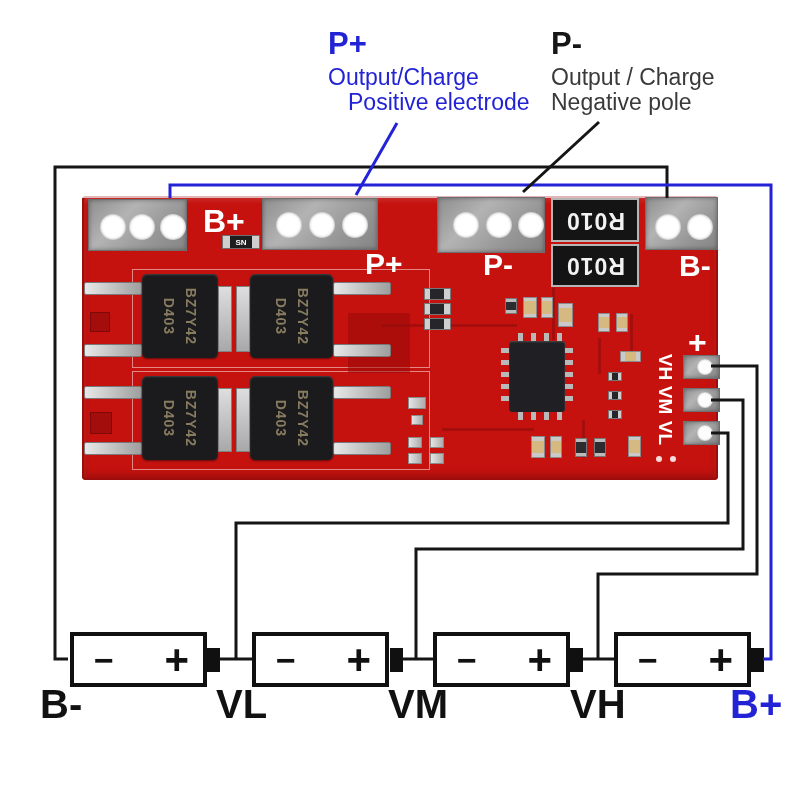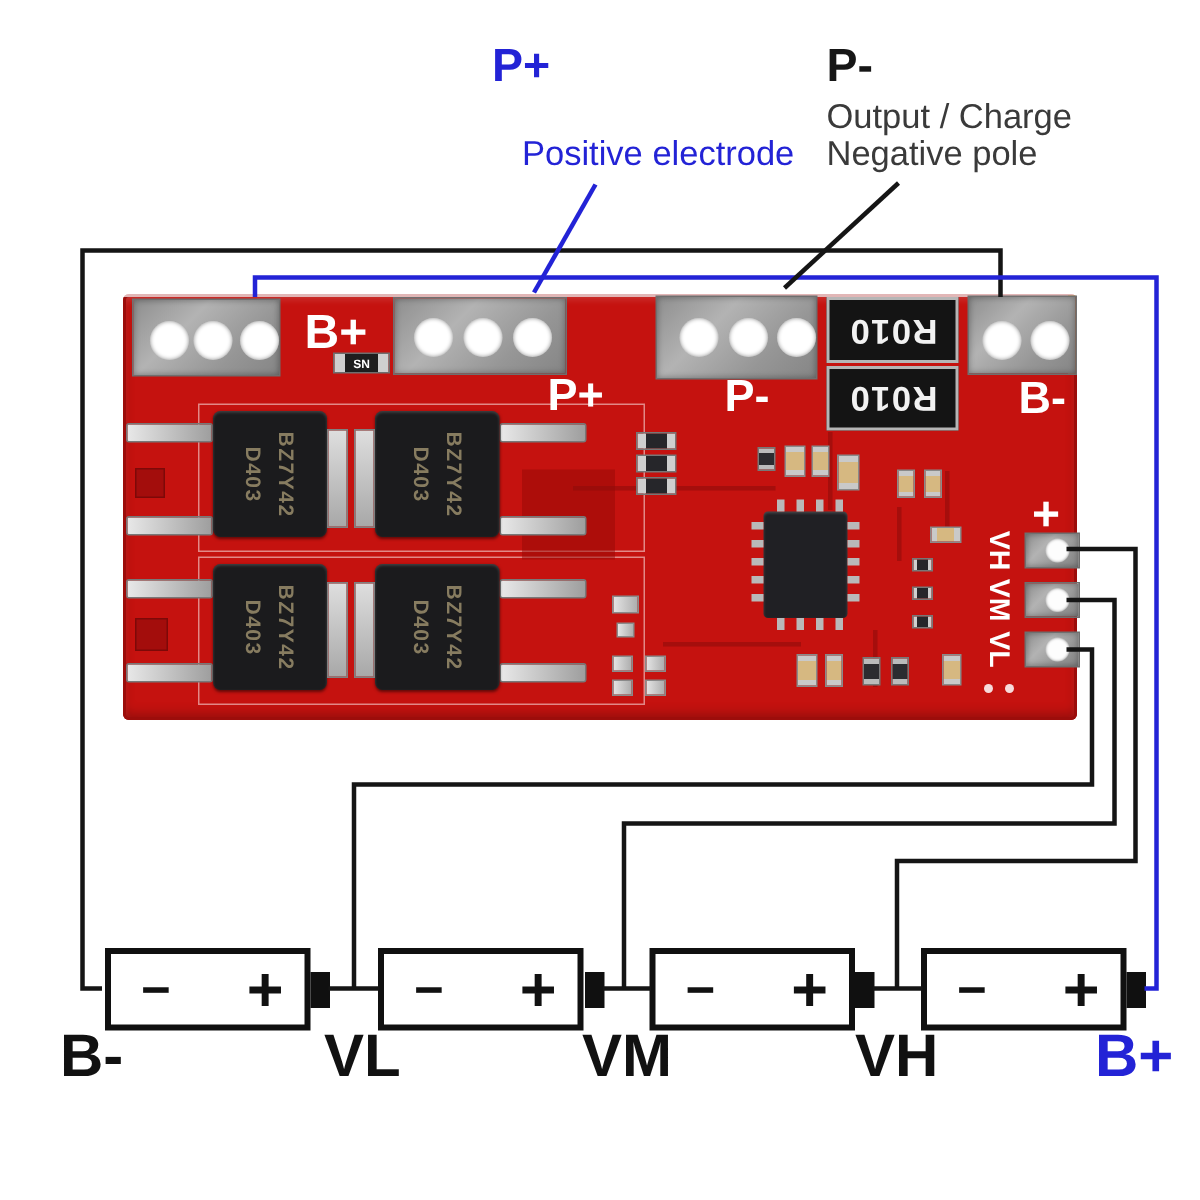--- a/index.html
+++ b/index.html
@@ -54,20 +54,21 @@
   .nub{width:13px;height:24px;top:648px;background:#101010;z-index:2;}
   .blabel{font-size:40px;font-weight:bold;color:#111;line-height:1;top:684px;z-index:2;}
   #wires{position:absolute;left:0;top:0;z-index:6;pointer-events:none;}
 </style>
 </head>
 <body>
 
 <div id="canvas">
 
   <div class="abs ann-title blue" style="left:328px;top:28px;">P+</div>
+  <div class="abs ann-line blue" style="left:328px;top:66px;">Output/Charge</div>
   <div class="abs ann-line blue" style="left:328px;top:91px;margin-left:20px;">Positive electrode</div>
   <div class="abs ann-title dark" style="left:551px;top:28px;">P-</div>
   <div class="abs ann-line gray" style="left:551px;top:66px;">Output / Charge</div>
   <div class="abs ann-line gray" style="left:551px;top:91px;">Negative pole</div>
 
   <div id="board" class="abs">
     <div class="abs" style="left:0;top:0;width:636px;height:2px;background:rgba(255,255,255,.7);"></div>
     <div class="abs" style="left:630px;top:1px;width:5px;height:52px;background:#d9a441;"></div>
 
     <div class="abs pad" style="left:6px;top:3px;width:99px;height:52px;">

